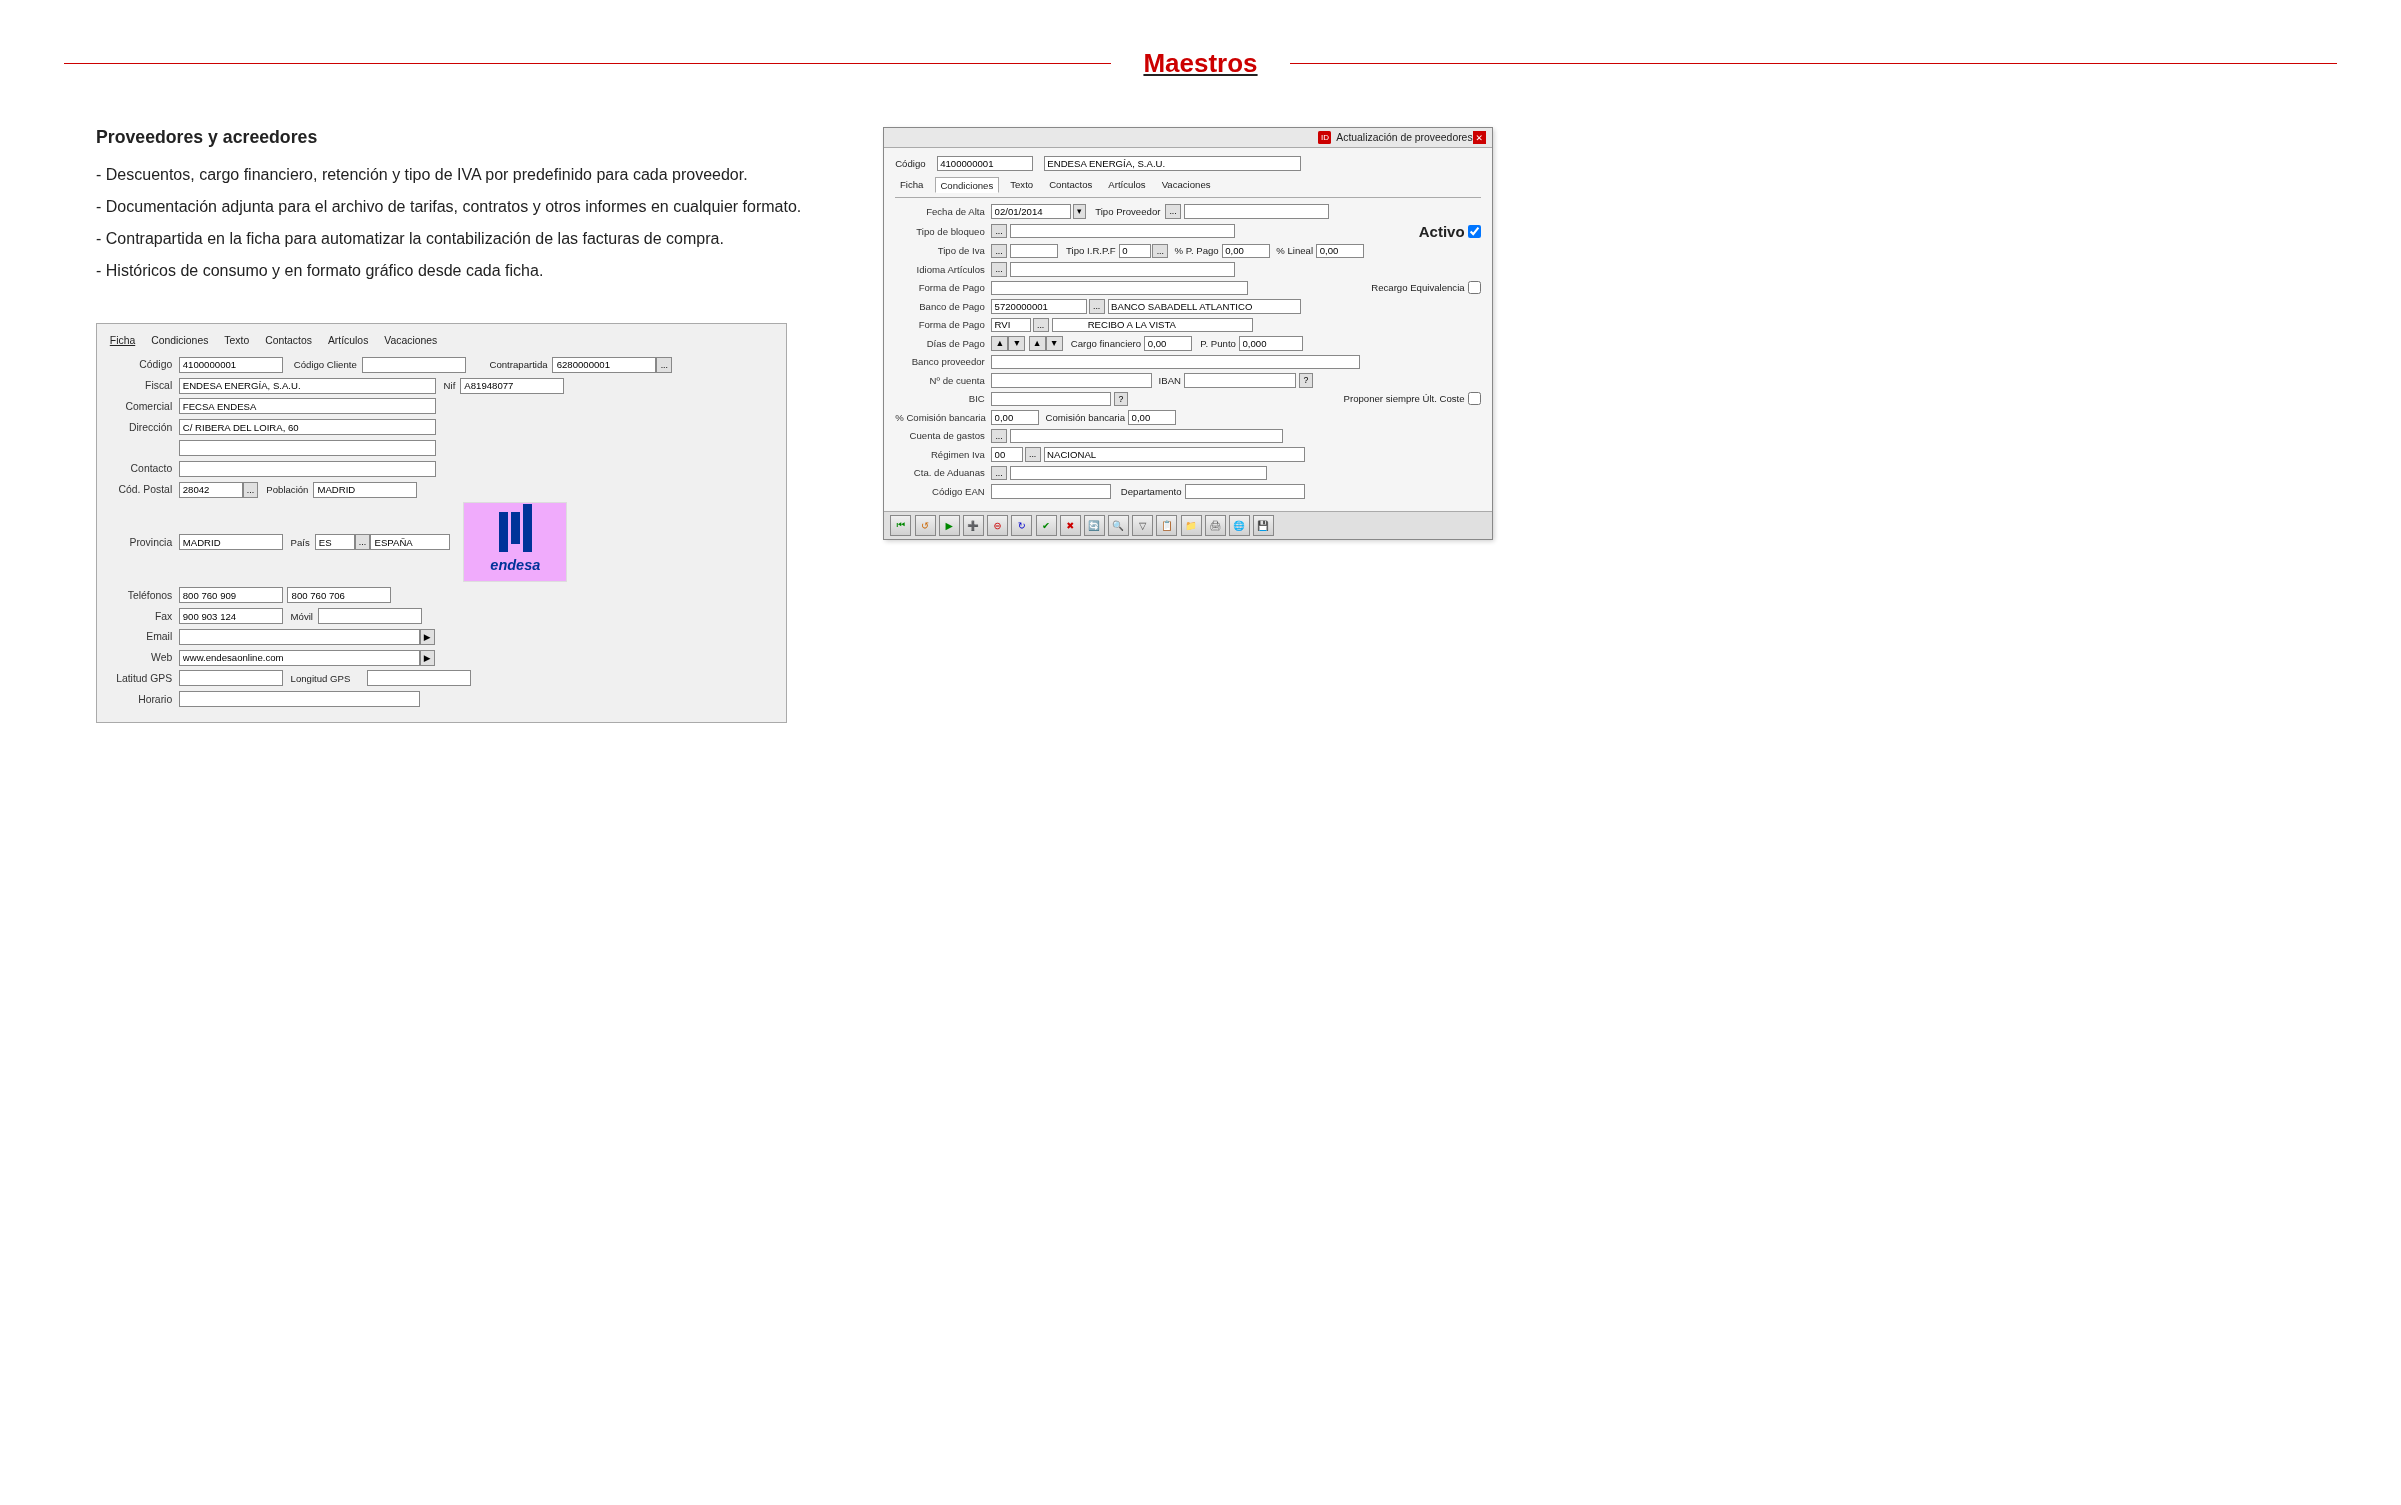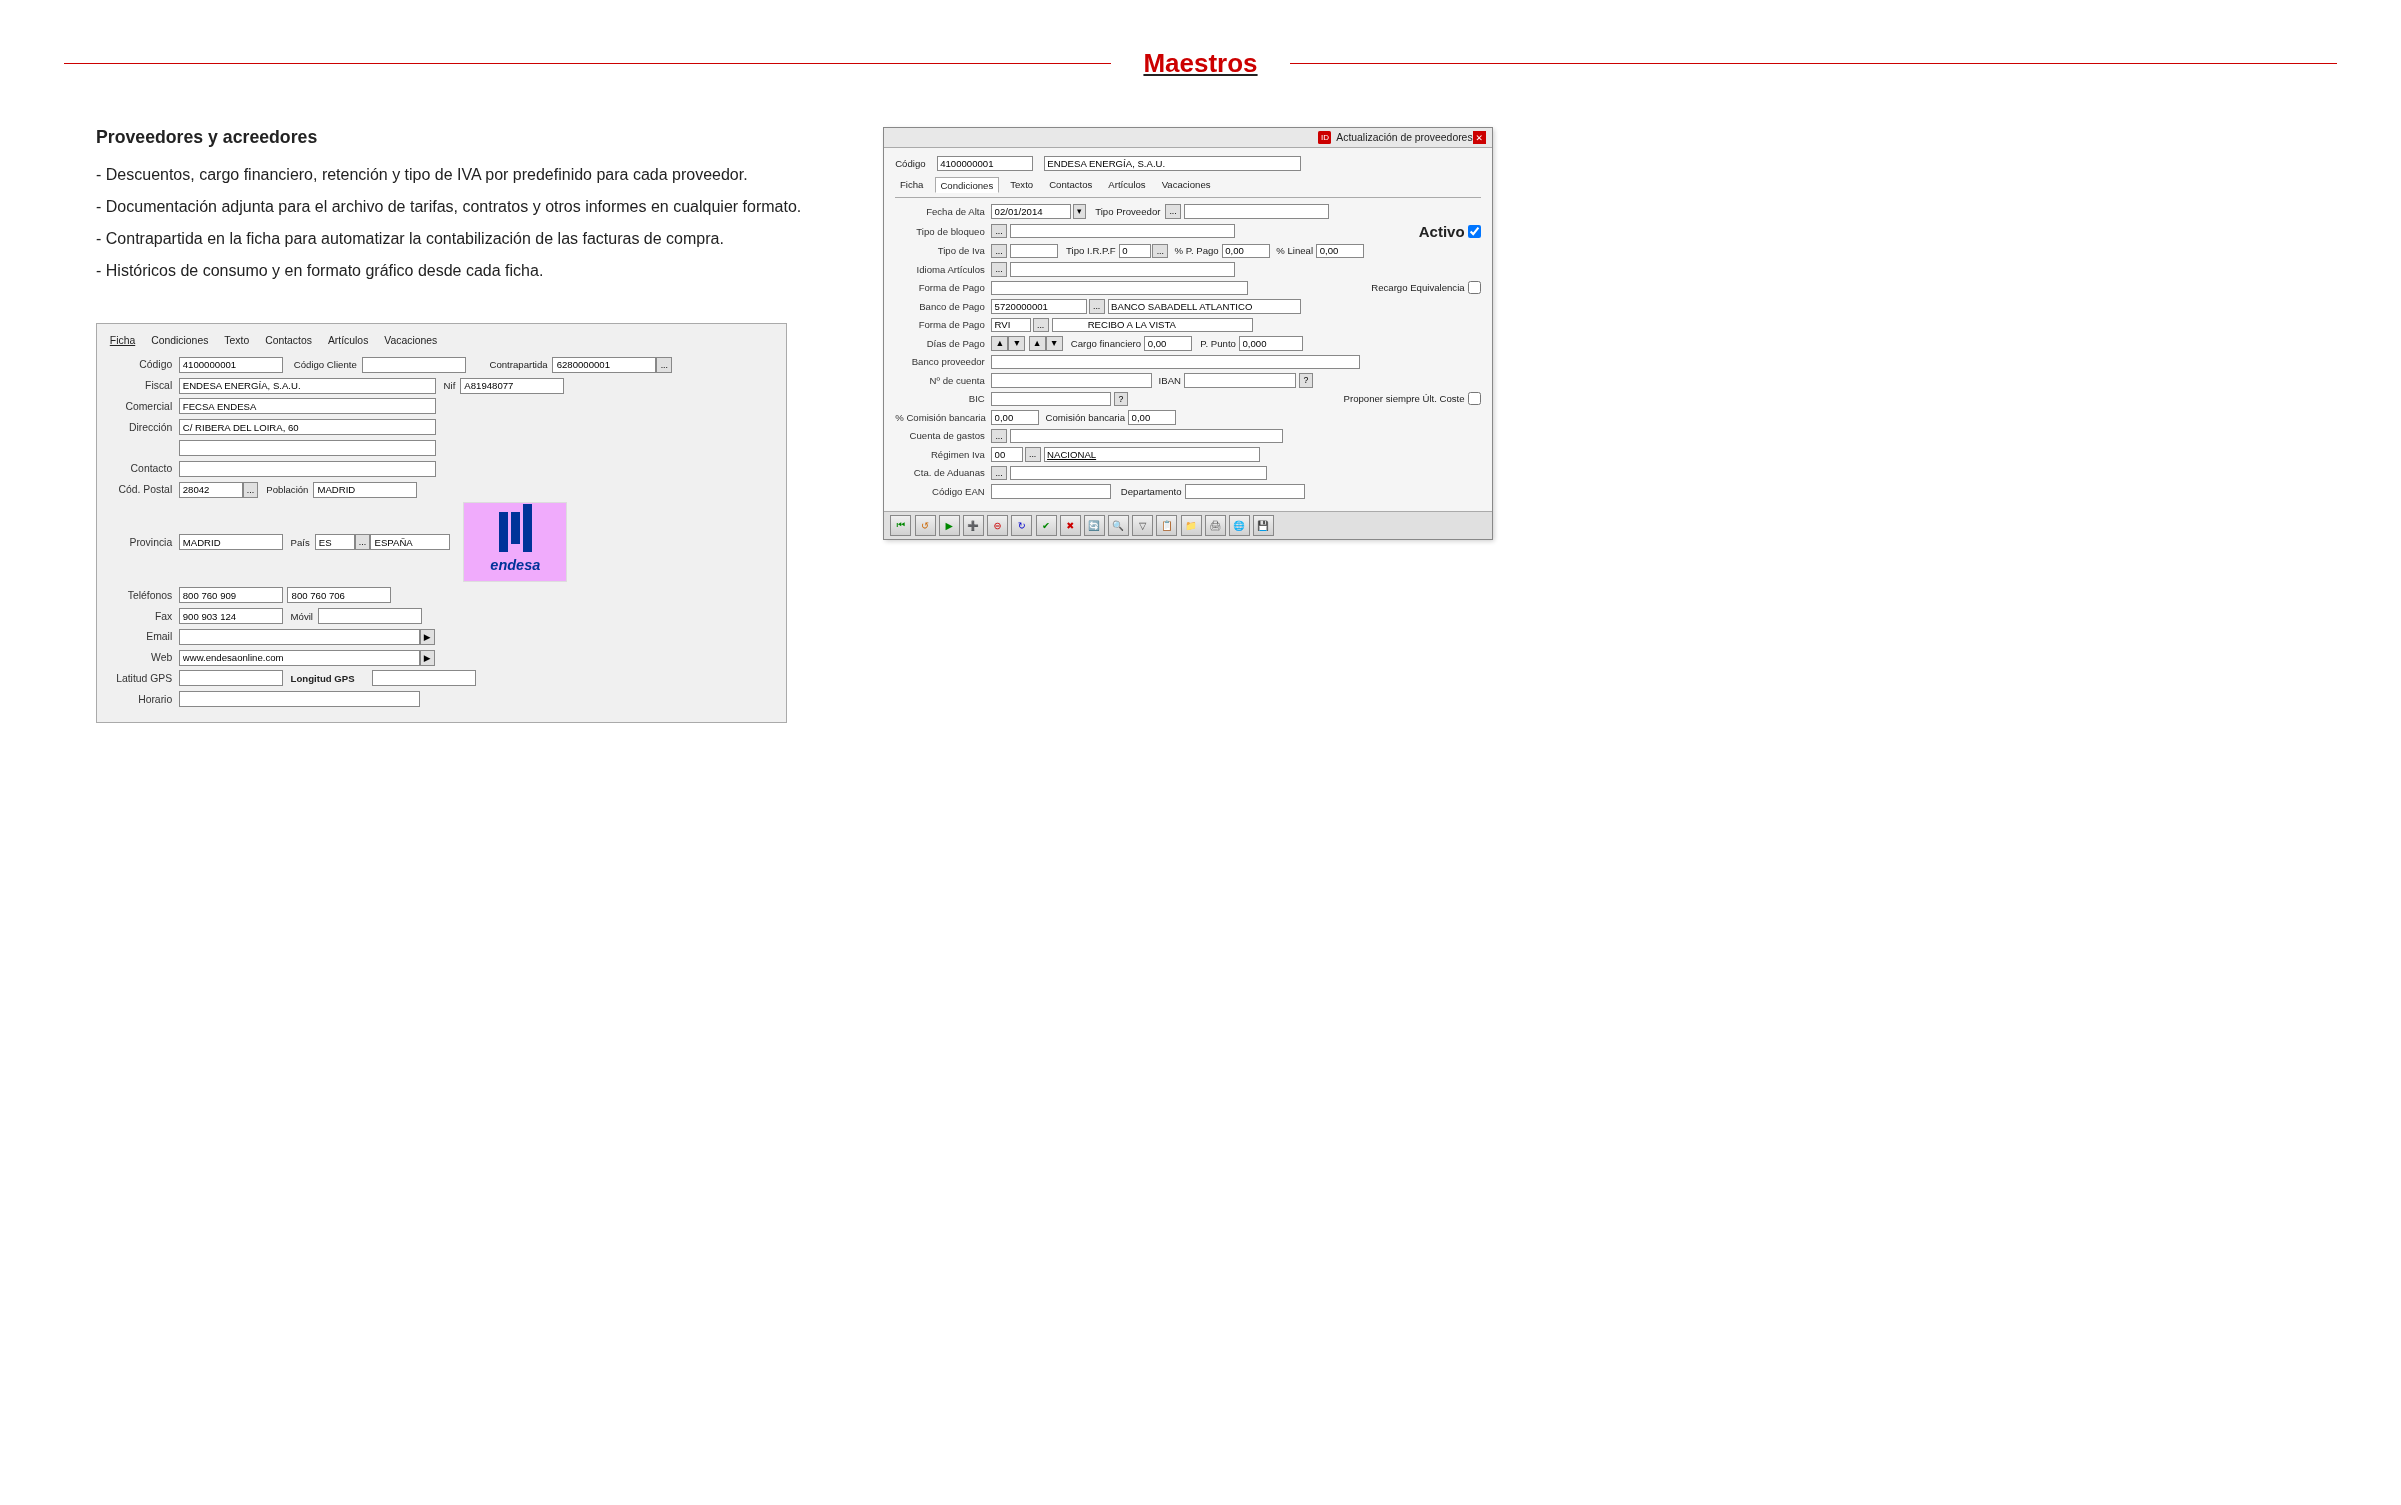--- a/index.html
+++ b/index.html
@@ -390,21 +390,21 @@
 
       <div class="form-row">
         <span class="form-label">Web</span>
         <input class="form-input" style="width: 241px;" type="text" value="www.endesaonline.com">
         <button class="btn-small">▶</button>
       </div>
 
       <div class="form-row">
         <span class="form-label">Latitud GPS</span>
         <input class="form-input medium" type="text" style="">
-        <span style="margin-left:8px;margin-right:17px;font-size:9.6px;font-weight:bold;">Longitud GPS</span>
+        <span style="margin-left:8px;margin-right:17px;font-size:9.6px;">Longitud GPS</span>
         <input class="form-input medium" type="text" style="">
       </div>
 
       <div class="form-row">
         <span class="form-label">Horario</span>
         <input class="form-input" style="width: 241px;" type="text">
       </div>
     </div>
   </div>
 
@@ -536,21 +536,21 @@
         <div class="app-row">
           <span class="app-label">Cuenta de gastos</span>
           <button class="app-btn">...</button>
           <input class="app-input" style="width: 273px; margin-left: 3.2px;" type="text">
         </div>
 
         <div class="app-row">
           <span class="app-label">Régimen Iva</span>
           <input class="app-input w40" type="text" value="00" style="">
           <button class="app-btn" style="margin-left:1.6px;">...</button>
-          <input class="app-input" style="width: 216px; margin-left: 3.2px; text-decoration: underline;" type="text" value="NACIONAL">
+          <input class="app-input" style="width: 261px; margin-left: 3.2px;" type="text" value="NACIONAL">
         </div>
 
         <div class="app-row">
           <span class="app-label">Cta. de Aduanas</span>
           <button class="app-btn">...</button>
           <input class="app-input" style="width: 257px; margin-left: 3.2px;" type="text">
         </div>
 
         <div class="app-row">
           <span class="app-label">Código EAN</span>

